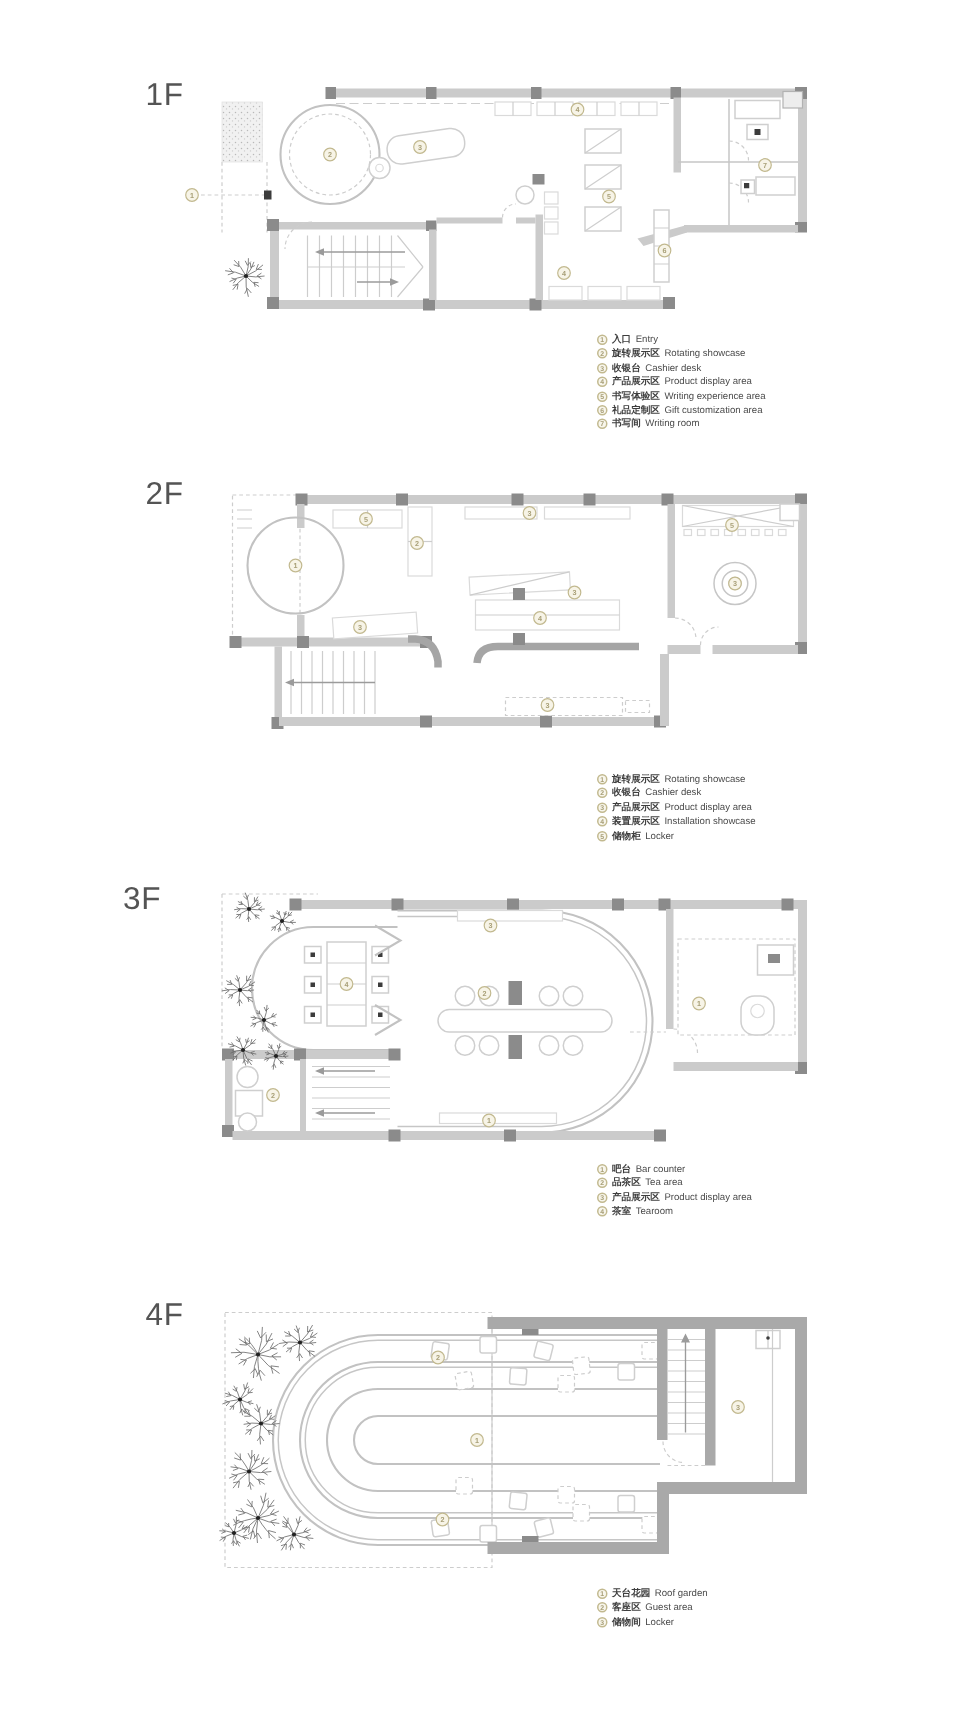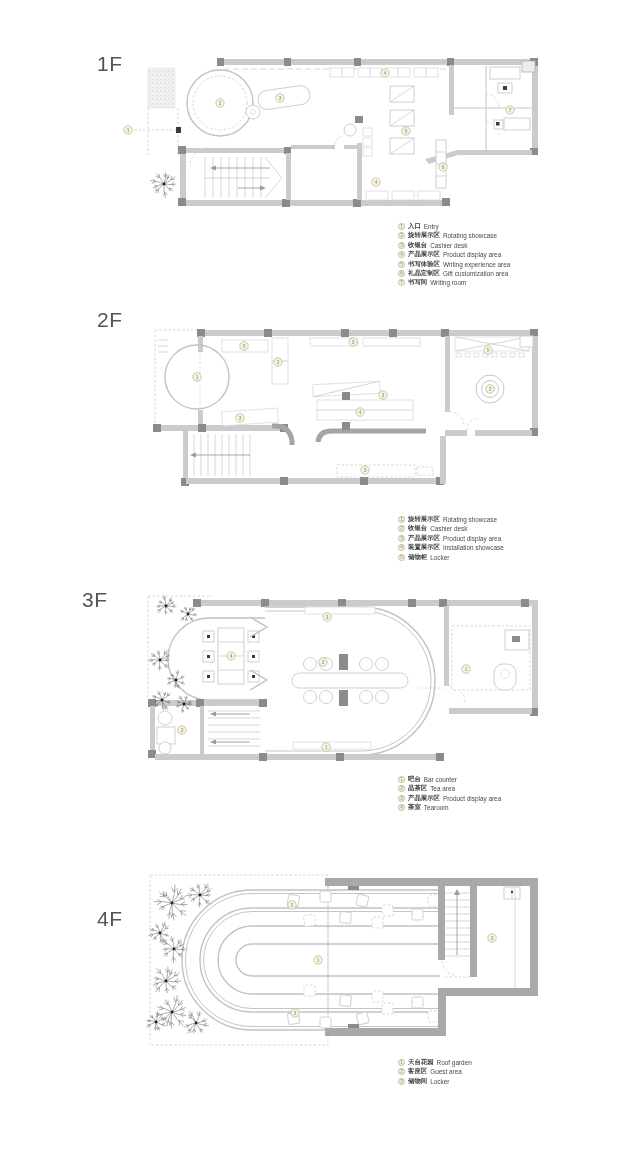--- a/index.html
+++ b/index.html
@@ -214,21 +214,21 @@
         <span class="lzh">礼品定制区</span>
         <span class="len">Gift customization area</span>
       </div>
       <div class="legend-row">
         <span class="lmark">7</span>
         <span class="lzh">书写间</span>
         <span class="len">Writing room</span>
       </div>
     </div>
 
-  <div class="floor-label" style="left:97px;top:308px">2F</div>
+  <div class="floor-label" style="left:97px;top:318px">2F</div>
   <svg style="left:120px;top:320px;width:420px;height:180px" viewBox="0 0 420 180">
 
     <rect class="dsh" x="35" y="10" width="45" height="96" fill="none"></rect>
     <path class="st" d="M 38,20 h 10 M 38,26 h 10 M 38,32 h 10"></path>
 
     <rect class="w" x="80" y="10" width="338" height="6"></rect>
     <rect class="c" x="77" y="9" width="8" height="8"></rect>
     <rect class="c" x="144" y="9" width="8" height="8"></rect>
     <rect class="c" x="221" y="9" width="8" height="8"></rect>
     <rect class="c" x="269" y="9" width="8" height="8"></rect>
@@ -572,21 +572,21 @@
         <span class="lzh">产品展示区</span>
         <span class="len">Product display area</span>
       </div>
       <div class="legend-row">
         <span class="lmark">4</span>
         <span class="lzh">茶室</span>
         <span class="len">Tearoom</span>
       </div>
     </div>
 
-  <div class="floor-label" style="left:97px;top:907px">4F</div>
+  <div class="floor-label" style="left:97px;top:865px">4F</div>
   <svg style="left:120px;top:865px;width:420px;height:185px" viewBox="0 0 420 185">
     <rect class="dsh" x="30" y="10" width="178" height="170" fill="none"></rect>
     <line class="st" x1="208" y1="13" x2="208" y2="171"></line>
 
     <path class="ln2" d="M 320,25 H 132 A 70 70 0 0 0 132,165 H 320"></path>
     <path class="ln" d="M 320,28.5 H 132 A 66.5 66.5 0 0 0 132,161.5 H 320"></path>
     <path class="ln2" d="M 320,43 H 132 A 52 52 0 0 0 132,147 H 320"></path>
     <path class="ln" d="M 320,46.5 H 132 A 48.5 48.5 0 0 0 132,143.5 H 320"></path>
     <path class="ln2" d="M 320,61 H 132 A 34 34 0 0 0 132,129 H 320"></path>
     <path class="ln2" d="M 320,79 H 132 A 16 16 0 0 0 132,111 H 320"></path>

